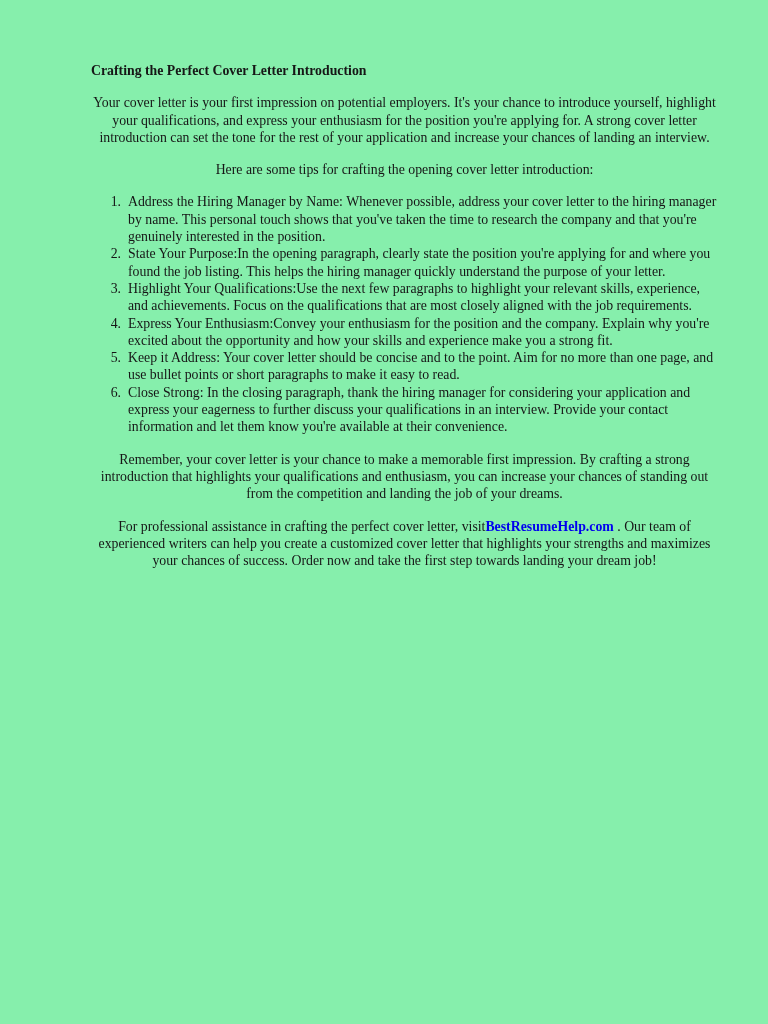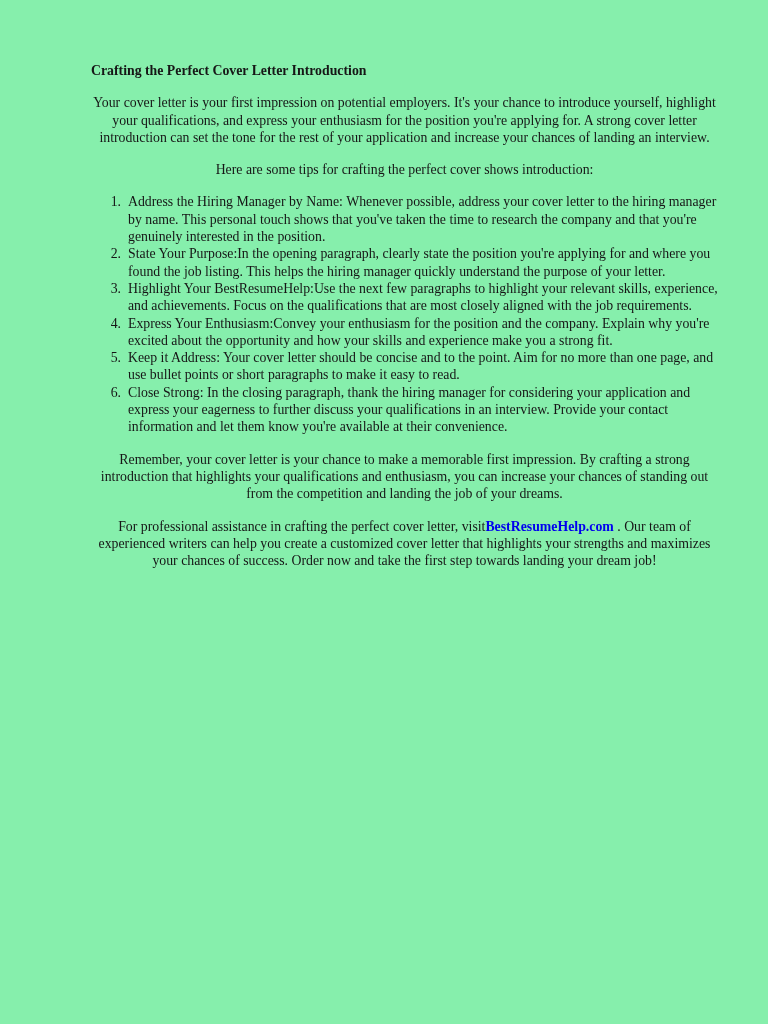--- a/index.html
+++ b/index.html
@@ -67,34 +67,34 @@
 </head>
 <body>
 
 <div class="page">
   <div class="content">
 
     <p class="doc-title">Crafting the Perfect Cover Letter Introduction</p>
 
     <p class="para">Your cover letter is your first impression on potential employers. It's your chance to introduce yourself, highlight your qualifications, and express your enthusiasm for the position you're applying for. A strong cover letter introduction can set the tone for the rest of your application and increase your chances of landing an interview.</p>
 
-    <p class="para">Here are some tips for crafting the perfect cover shows introduction:</p>
+    <p class="para">Here are some tips for crafting the opening cover letter introduction:</p>
 
     <ol class="tips-list">
       <li class="tip">
         <span class="tip-num">1.</span>
         <span class="tip-body"><span class="b">Address the Hiring Manager by Name:</span><span> Whenever possible, address your cover letter to the hiring manager by name. This personal touch shows that you've taken the time to research the company and that you're genuinely interested in the position.</span></span>
       </li>
       <li class="tip">
         <span class="tip-num">2.</span>
         <span class="tip-body"><span class="b">State Your Purpose:</span><span>In the opening paragraph, clearly state the position you're applying for and where you found the job listing. This helps the hiring manager quickly understand the purpose of your letter.</span></span>
       </li>
       <li class="tip">
         <span class="tip-num">3.</span>
-        <span class="tip-body"><span class="b">Highlight Your BestResumeHelp:</span><span>Use the next few paragraphs to highlight your relevant skills, experience, and achievements. Focus on the qualifications that are most closely aligned with the job requirements.</span></span>
+        <span class="tip-body"><span class="b">Highlight Your Qualifications:</span><span>Use the next few paragraphs to highlight your relevant skills, experience, and achievements. Focus on the qualifications that are most closely aligned with the job requirements.</span></span>
       </li>
       <li class="tip">
         <span class="tip-num">4.</span>
         <span class="tip-body"><span class="b">Express Your Enthusiasm:</span><span>Convey your enthusiasm for the position and the company. Explain why you're excited about the opportunity and how your skills and experience make you a strong fit.</span></span>
       </li>
       <li class="tip">
         <span class="tip-num">5.</span>
         <span class="tip-body"><span class="b">Keep it Address:</span><span> Your cover letter should be concise and to the point. Aim for no more than one page, and use bullet points or short paragraphs to make it easy to read.</span></span>
       </li>
       <li class="tip">

